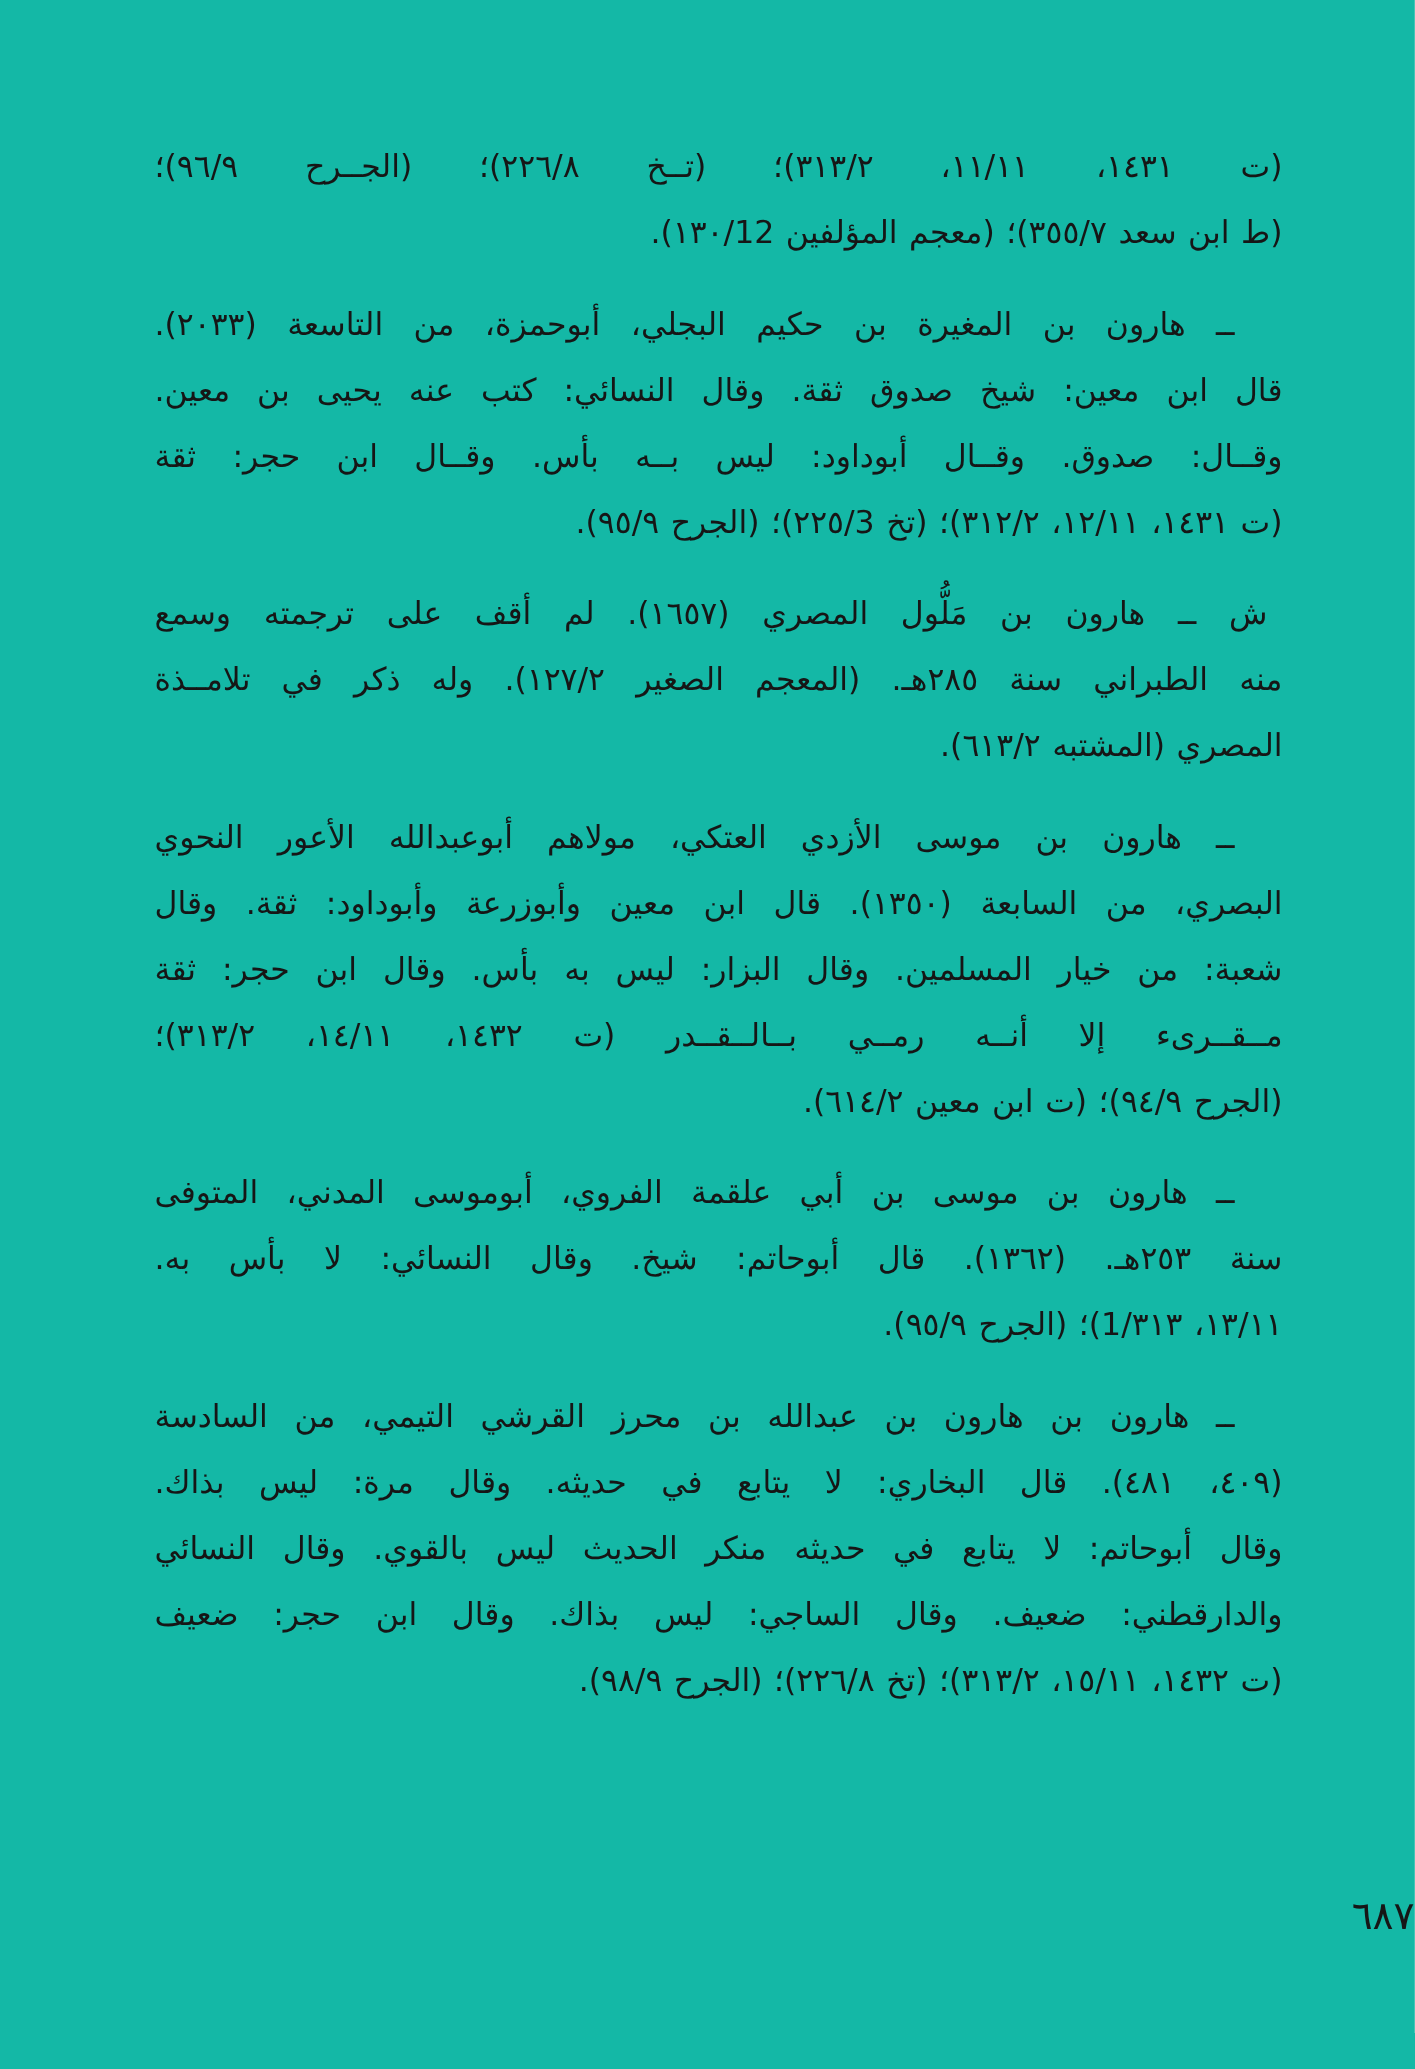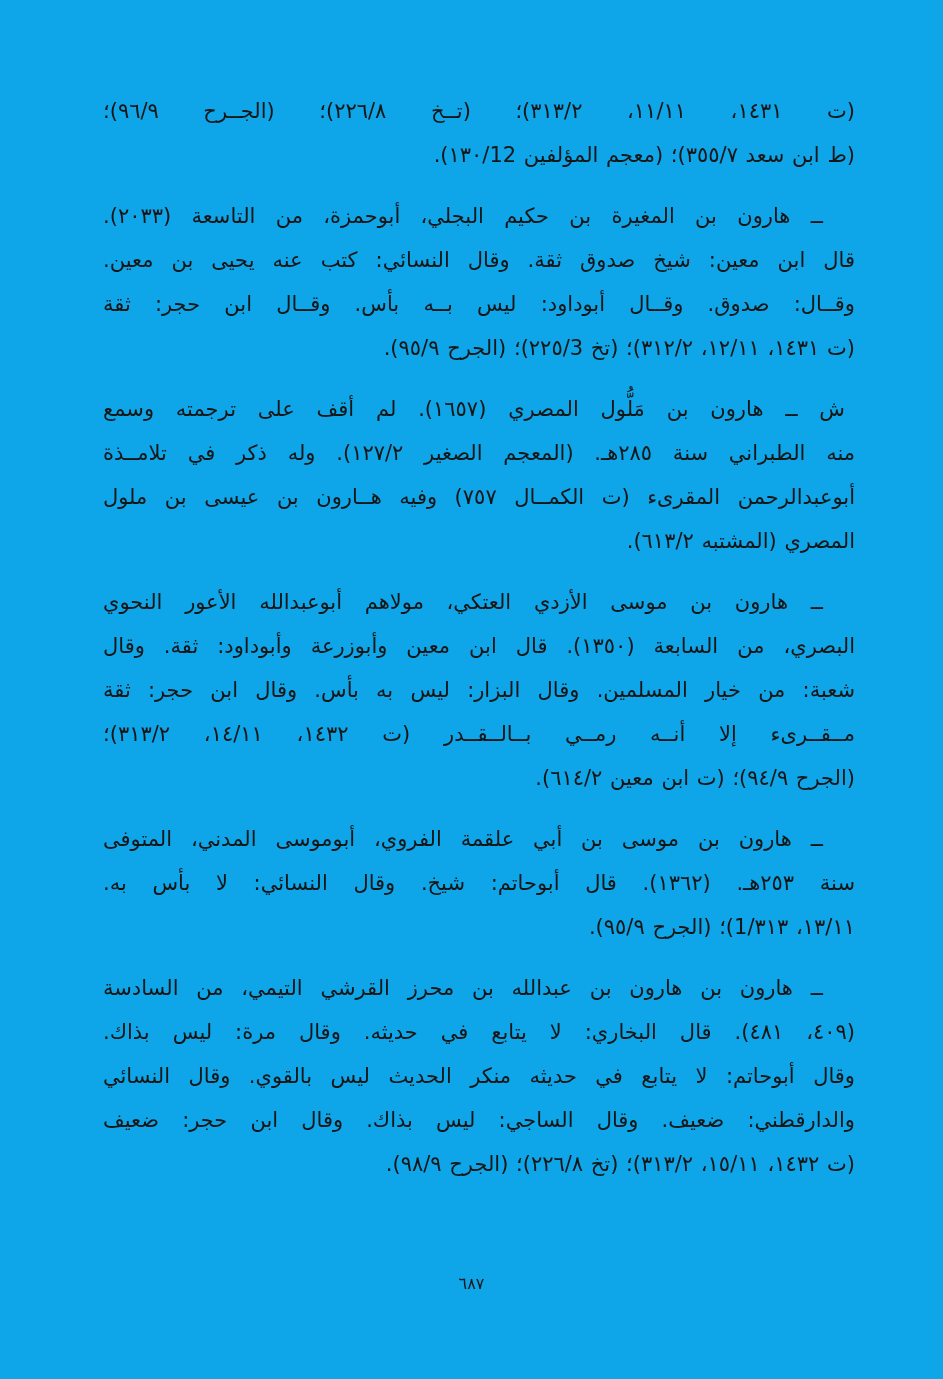--- a/index.html
+++ b/index.html
@@ -5,21 +5,21 @@
   html, body { margin: 0; padding: 0; }
   body {
     background: #e9e9e6;
     font-family: "DejaVu Sans", sans-serif;
   }
   .page {
     position: relative;
     width: 943px;
     height: 1379px;
     margin: 0 auto;
-    background: #0ea5e9;
+    background: #14b8a6;
     color: #161616;
     overflow: hidden;
   }
   .text-block {
     position: absolute;
     top: 89px;
     right: 88px;
     width: 752px;
     direction: rtl;
   }
@@ -36,22 +36,21 @@
     text-align-last: justify;
     text-justify: inter-word;
   }
   .line.indent { text-indent: 32px; }
   .line.indent-sm { text-indent: 10px; }
   .page-number {
     position: absolute;
     bottom: 86px;
     left: 0;
     width: 100%;
-    text-align: center;
-    font-size: 16px;
+    font-size: 26px;
     direction: rtl;
   }
 </style>
 </head>
 <body>
 
 <div class="page">
 
   <div class="text-block" dir="rtl">
 
@@ -63,21 +62,20 @@
     <div class="para">
       <div class="line just indent">ــ هارون بن المغيرة بن حكيم البجلي، أبوحمزة، من التاسعة (٢٠٣٣).</div>
       <div class="line just">قال ابن معين: شيخ صدوق ثقة. وقال النسائي: كتب عنه يحيى بن معين.</div>
       <div class="line just">وقــال: صدوق. وقــال أبوداود: ليس بــه بأس. وقــال ابن حجر: ثقة</div>
       <div class="line">(ت ١٤٣١، ١٢/١١، ٣١٢/٢)؛ (تخ ٢٢٥/3)؛ (الجرح ٩٥/٩).</div>
     </div>
 
     <div class="para">
       <div class="line just indent-sm">ش ــ هارون بن مَلُّول المصري (١٦٥٧). لم أقف على ترجمته وسمع</div>
       <div class="line just">منه الطبراني سنة ٢٨٥هـ. (المعجم الصغير ١٢٧/٢). وله ذكر في تلامــذة</div>
-      <div class="line just">أبوعبدالرحمن المقرىء (ت الكمــال ٧٥٧) وفيه هــارون بن عيسى بن ملول</div>
       <div class="line">المصري (المشتبه ٦١٣/٢).</div>
     </div>
 
     <div class="para">
       <div class="line just indent">ــ هارون بن موسى الأزدي العتكي، مولاهم أبوعبدالله الأعور النحوي</div>
       <div class="line just">البصري، من السابعة (١٣٥٠). قال ابن معين وأبوزرعة وأبوداود: ثقة. وقال</div>
       <div class="line just">شعبة: من خيار المسلمين. وقال البزار: ليس به بأس. وقال ابن حجر: ثقة</div>
       <div class="line just">مــقــرىء إلا أنــه رمــي بــالــقــدر (ت ١٤٣٢، ١٤/١١، ٣١٣/٢)؛</div>
       <div class="line">(الجرح ٩٤/٩)؛ (ت ابن معين ٦١٤/٢).</div>
     </div>

